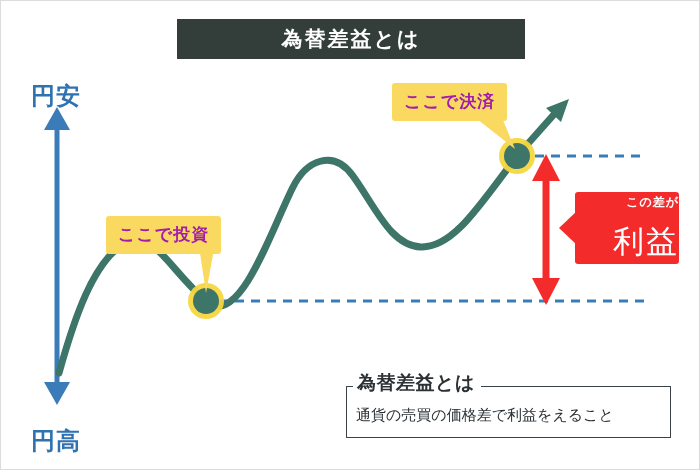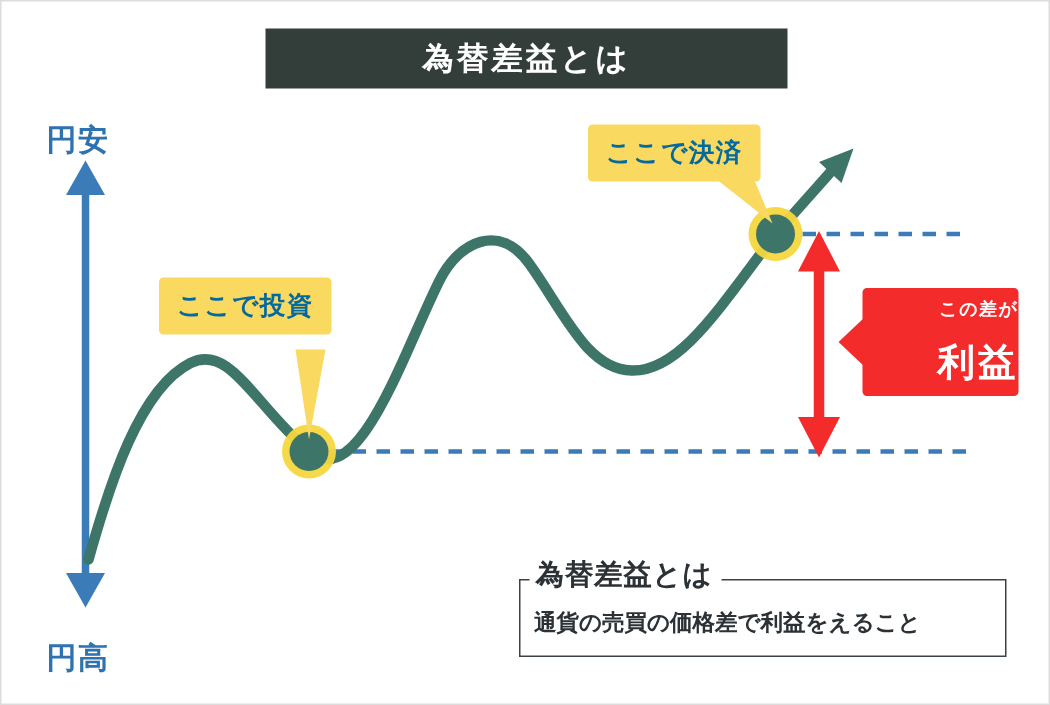--- a/index.html
+++ b/index.html
@@ -41,48 +41,48 @@
   #axis-arrow {
     position: absolute;
     left: 38px;
     top: 105px;
     width: 36px;
     height: 300px;
   }
   .axis-label {
     position: absolute;
     color: #2f72b0;
-    font-size: 20px;
+    font-size: 24px;
     font-weight: bold;
     letter-spacing: 1px;
     white-space: nowrap;
   }
   #axis-label-top  { left: 30px; top: 79px; }
   #axis-label-bottom { left: 30px; top: 412px; margin-top: 12px; }
 
   
   #chart-layer {
     position: absolute;
     left: 0; top: 0;
     width: 700px; height: 470px;
   }
 
   
   .callout {
     position: absolute;
     background: #fad960;
-    color: #0369a1;
+    color: #a21caf;
     font-size: 17px;
     font-weight: bold;
     letter-spacing: 1px;
     padding: 7px 12px 8px 12px;
     border-radius: 3px;
     white-space: nowrap;
   }
-  #callout-invest { left: 105px; top: 184px; }
+  #callout-invest { left: 105px; top: 215px; }
   #callout-settle { left: 391px; top: 82px; }
 
   
   #profit-box {
     position: absolute;
     left: 574px;
     top: 191px;
     width: 104px;
     height: 72px;
     background: #f42b2b;
@@ -93,22 +93,22 @@
     justify-content: center;
     color: #ffffff;
   }
   #profit-box .small-line {
     font-size: 12px;
     font-weight: bold;
     letter-spacing: 1px;
     line-height: 1.1;
   }
   #profit-box .big-line {
-    font-size: 25px;
-    font-weight: bold;
+    font-size: 31px;
+    font-weight: normal;
     letter-spacing: 2px;
     line-height: 1.15;
     margin-top: 15px;
   }
   #profit-notch {
     position: absolute;
     left: 558px;
     top: 210px;
     width: 18px;
     height: 34px;
@@ -135,21 +135,21 @@
     font-weight: bold;
     letter-spacing: 0.5px;
     white-space: nowrap;
   }
   #caption-body {
     position: absolute;
     left: 355px;
     top: 405px;
     color: #2b3135;
     font-size: 15px;
-    font-weight: bold;
+    font-weight: normal;
     letter-spacing: 0px;
     white-space: nowrap;
   }
 </style>
 </head>
 <body>
 
 <div id="canvas">
 
   <div id="title-banner">

